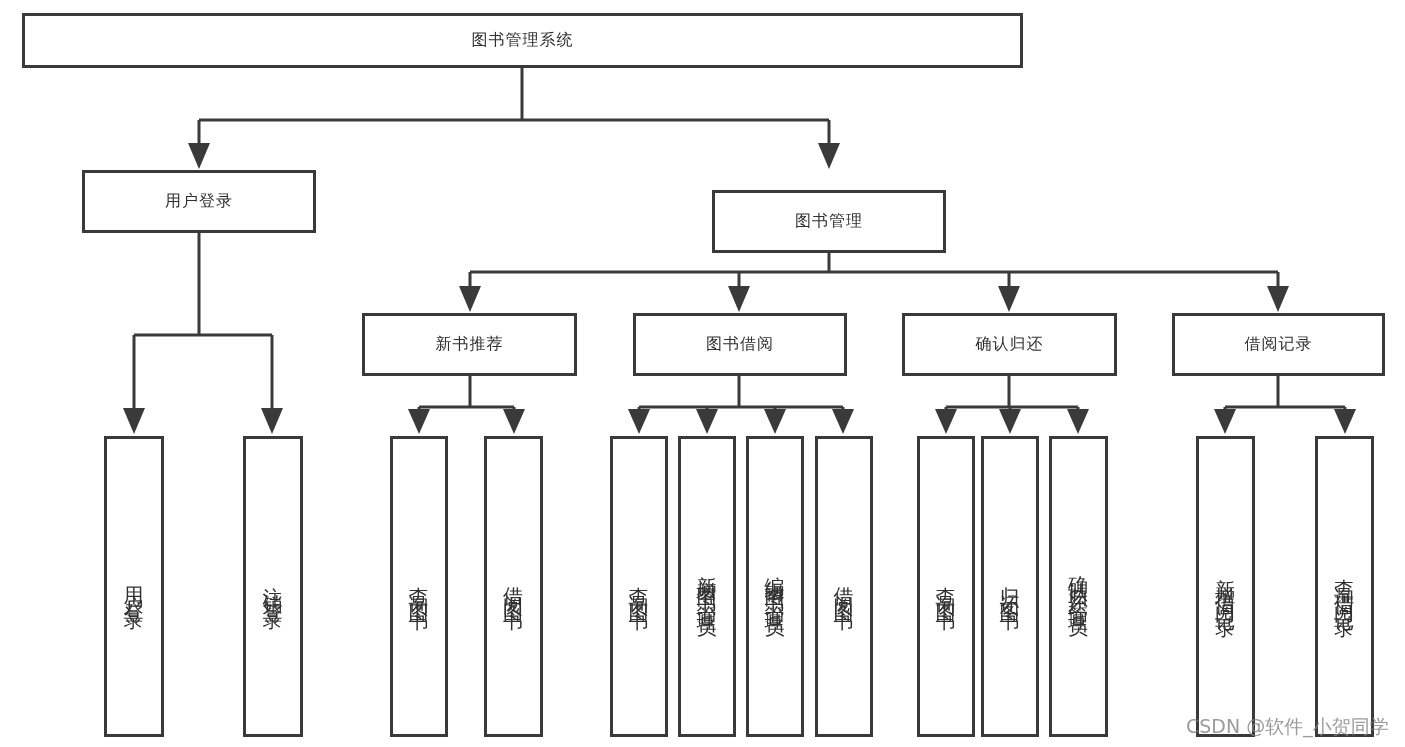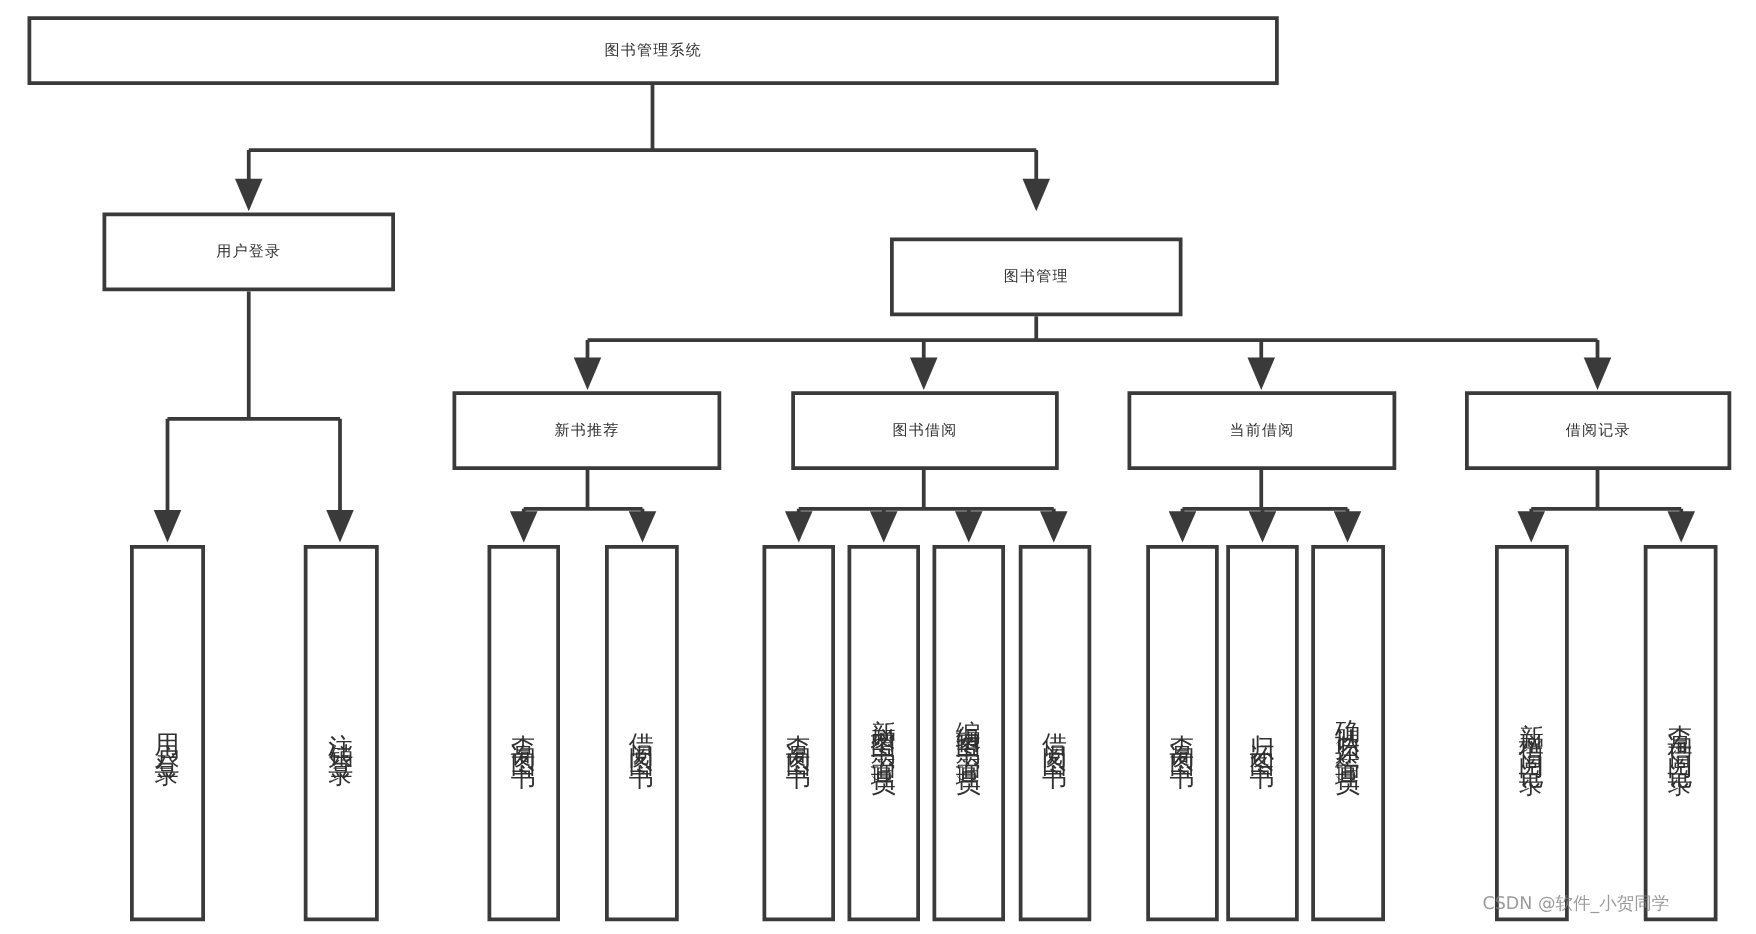--- a/index.html
+++ b/index.html
@@ -22,38 +22,38 @@
     box-sizing: border-box;
     background: #ffffff;
     border: 3px solid #3a3a3a;
     display: flex;
     align-items: center;
     justify-content: center;
     z-index: 2;
     color: #303030;
   }
   .hlabel {
-    font-size: 12px;
+    font-size: 16px;
     letter-spacing: 1px;
     white-space: nowrap;
   }
   .vlabel {
     writing-mode: vertical-rl;
     text-orientation: mixed;
     font-size: 20px;
     letter-spacing: 8px;
     line-height: 1;
     white-space: nowrap;
   }
   .watermark {
     position: absolute;
     left: 1186px;
     top: 714px;
     z-index: 3;
-    font-size: 14px;
+    font-size: 19px;
     color: rgba(130, 130, 130, 0.8);
     white-space: nowrap;
   }
 </style>
 </head>
 <body>
 
 <div class="canvas">
 
   <svg class="connectors" viewBox="0 0 1405 747">
@@ -114,21 +114,21 @@
     <span class="hlabel">图书管理</span>
   </div>
 
   <div class="box" style="left:362px; top:313px; width:215px; height:63px;">
     <span class="hlabel">新书推荐</span>
   </div>
   <div class="box" style="left:633px; top:313px; width:214px; height:63px;">
     <span class="hlabel">图书借阅</span>
   </div>
   <div class="box" style="left:902px; top:313px; width:215px; height:63px;">
-    <span class="hlabel">当前借阅</span>
+    <span class="hlabel">确认归还</span>
   </div>
   <div class="box" style="left:1172px; top:313px; width:213px; height:63px;">
     <span class="hlabel">借阅记录</span>
   </div>
 
   <div class="box" style="left:104px; top:436px; width:60px; height:301px;">
     <span class="vlabel">用户登录</span>
   </div>
   <div class="box" style="left:243px; top:436px; width:60px; height:301px;">
     <span class="vlabel">注销登录</span>

